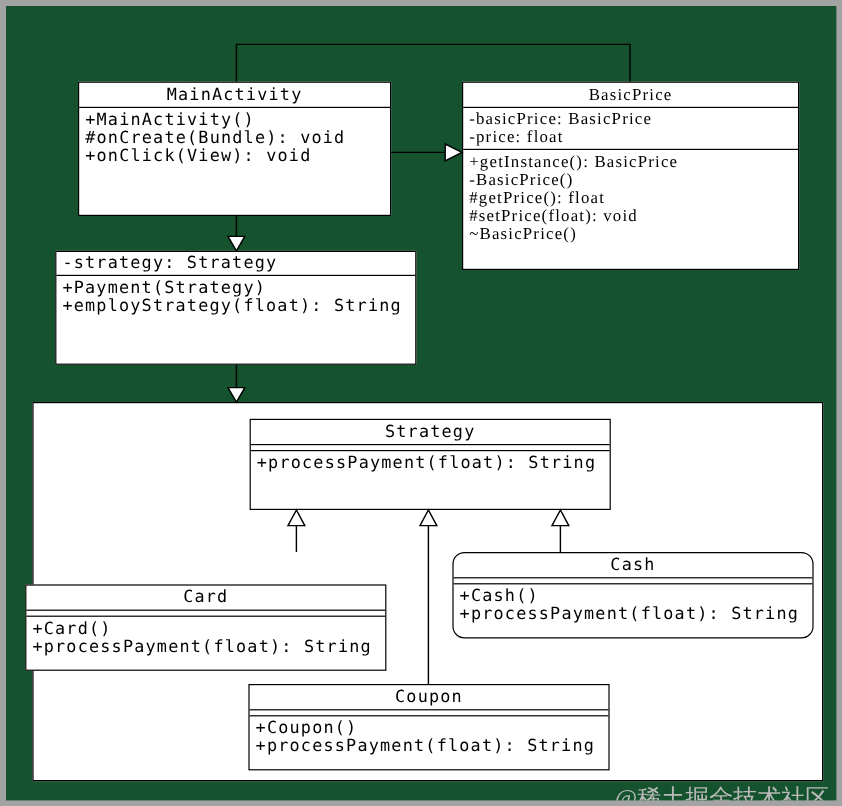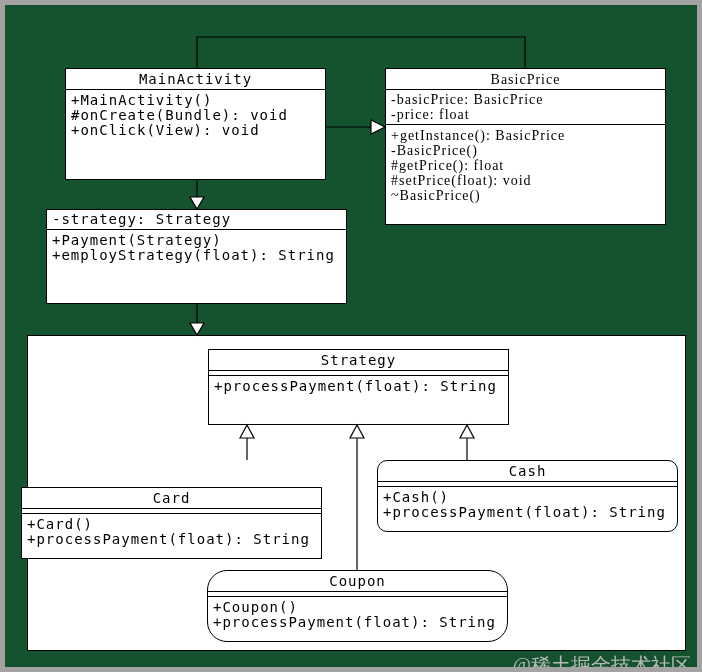--- a/index.html
+++ b/index.html
@@ -44,21 +44,21 @@
   .stereotype { display:block; line-height:15px; }
   .class-name-line { display:block; line-height:15px; }
 
   
   #box-mainactivity { left:60px;  top:63px;  width:261px; height:112px; }
   #box-basicprice   { left:380px; top:63px;  width:281px; height:157px;font-family:Liberation Serif, serif; }
   #box-payment      { left:41px;  top:204px; width:301px; height:95px;  }
   #box-strategy     { left:203px; top:344px; width:301px; height:76px;  }
   #box-card         { left:16px;  top:455px; width:301px; height:72px;margin-top:27px;  }
   #box-cash         { left:372px; top:455px; width:301px; height:72px;border-radius:10px;  }
-  #box-coupon       { left:202px; top:565px; width:301px; height:72px;border-radius:20px;  }
+  #box-coupon       { left:202px; top:565px; width:301px; height:72px;  }
 
   #container-frame {
     position:absolute;
     left:22px; top:330px; width:659px; height:316px;
     border:1px solid #000000;
     background:#ffffff;
   }
   #connector-layer {
     position:absolute; left:0; top:0;
     pointer-events:none;

